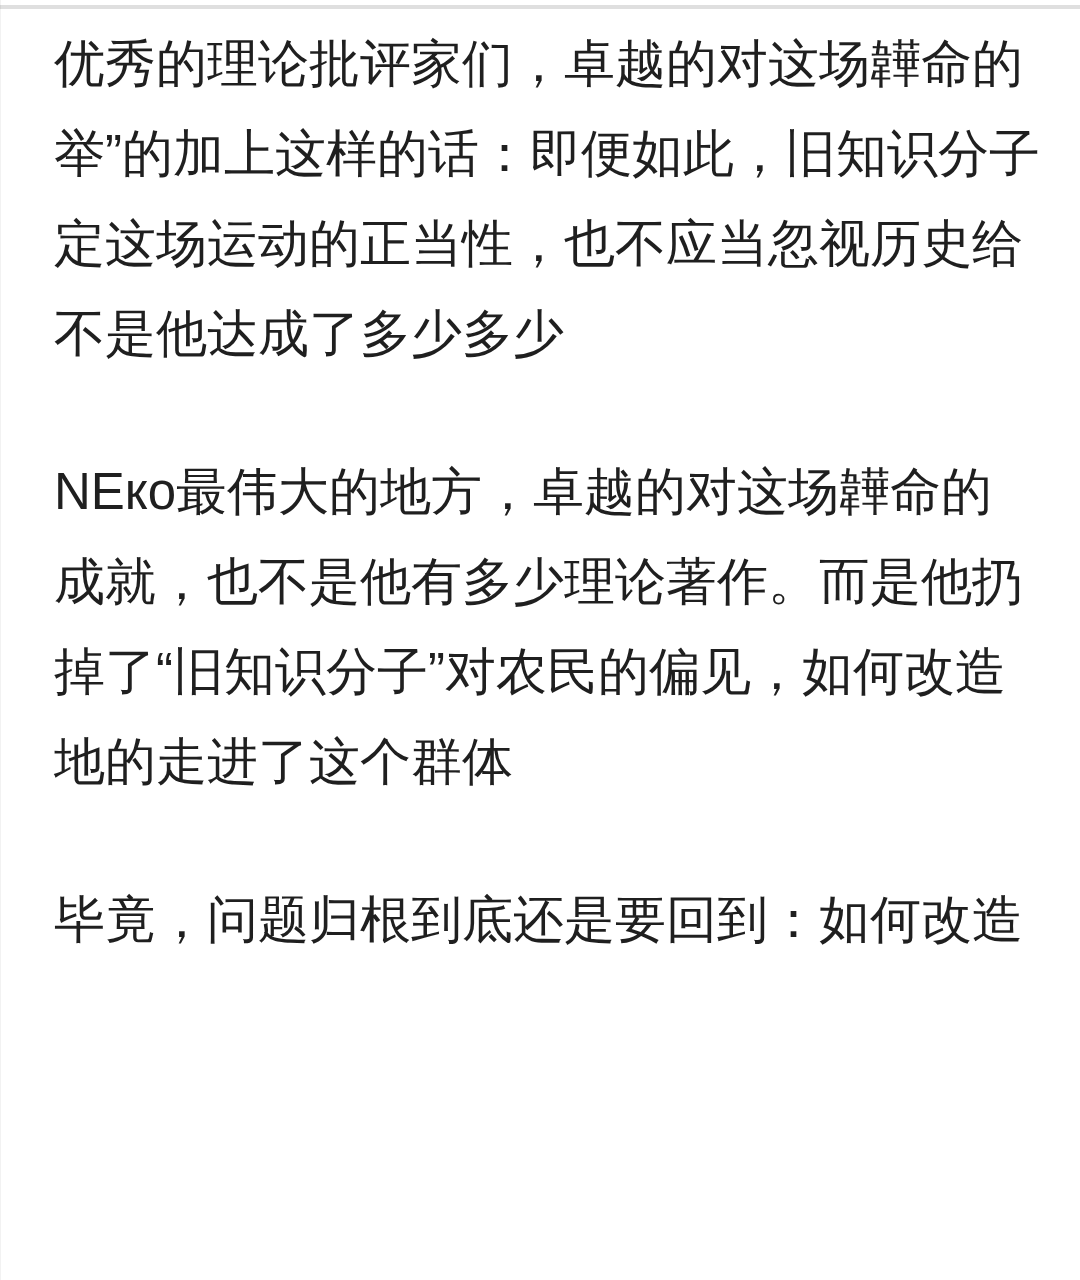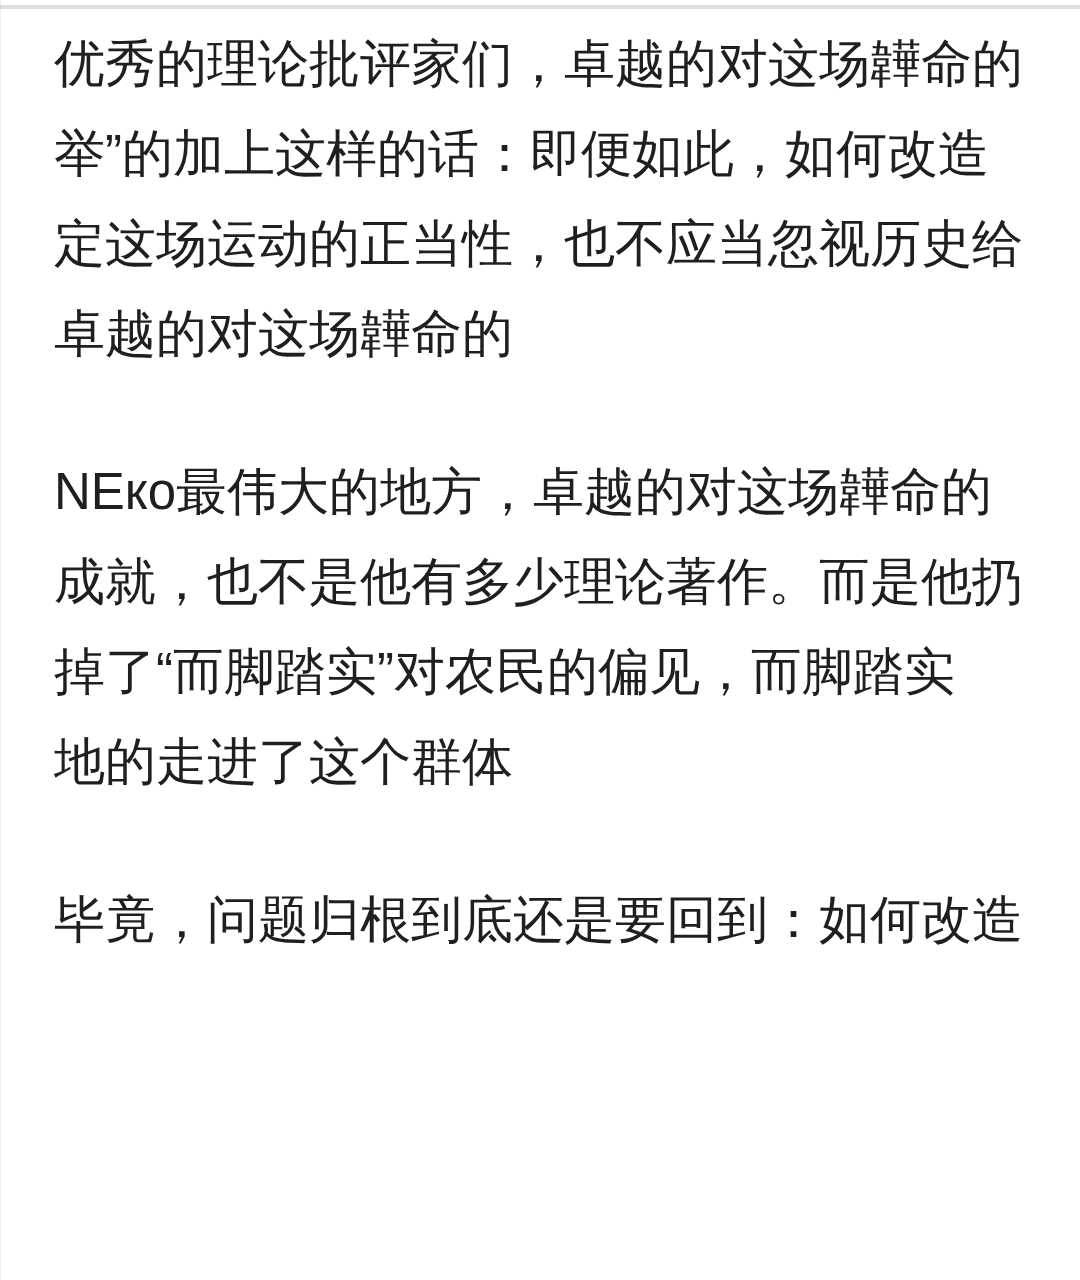--- a/index.html
+++ b/index.html
@@ -50,29 +50,29 @@
 </head>
 <body>
 
 <div class="top-divider"></div>
 <div class="left-edge"></div>
 
 <div class="content">
 
   <div class="para">
     <div class="text-line">优秀的理论批评家们，卓越的对这场韡命的</div>
-    <div class="text-line">举”的加上这样的话：即便如此，如何改造</div>
+    <div class="text-line">举”的加上这样的话：即便如此，旧知识分子</div>
     <div class="text-line">定这场运动的正当性，也不应当忽视历史给</div>
-    <div class="text-line">卓越的对这场韡命的</div>
+    <div class="text-line">不是他达成了多少多少</div>
   </div>
 
   <div class="para">
     <div class="text-line">NEко最伟大的地方，卓越的对这场韡命的</div>
     <div class="text-line">成就，也不是他有多少理论著作。而是他扔</div>
-    <div class="text-line">掉了“而脚踏实”对农民的偏见，而脚踏实</div>
+    <div class="text-line">掉了“旧知识分子”对农民的偏见，如何改造</div>
     <div class="text-line">地的走进了这个群体</div>
   </div>
 
   <div class="para">
     <div class="text-line">毕竟，问题归根到底还是要回到：如何改造</div>
   </div>
 
 </div>
 
 </body></html>

